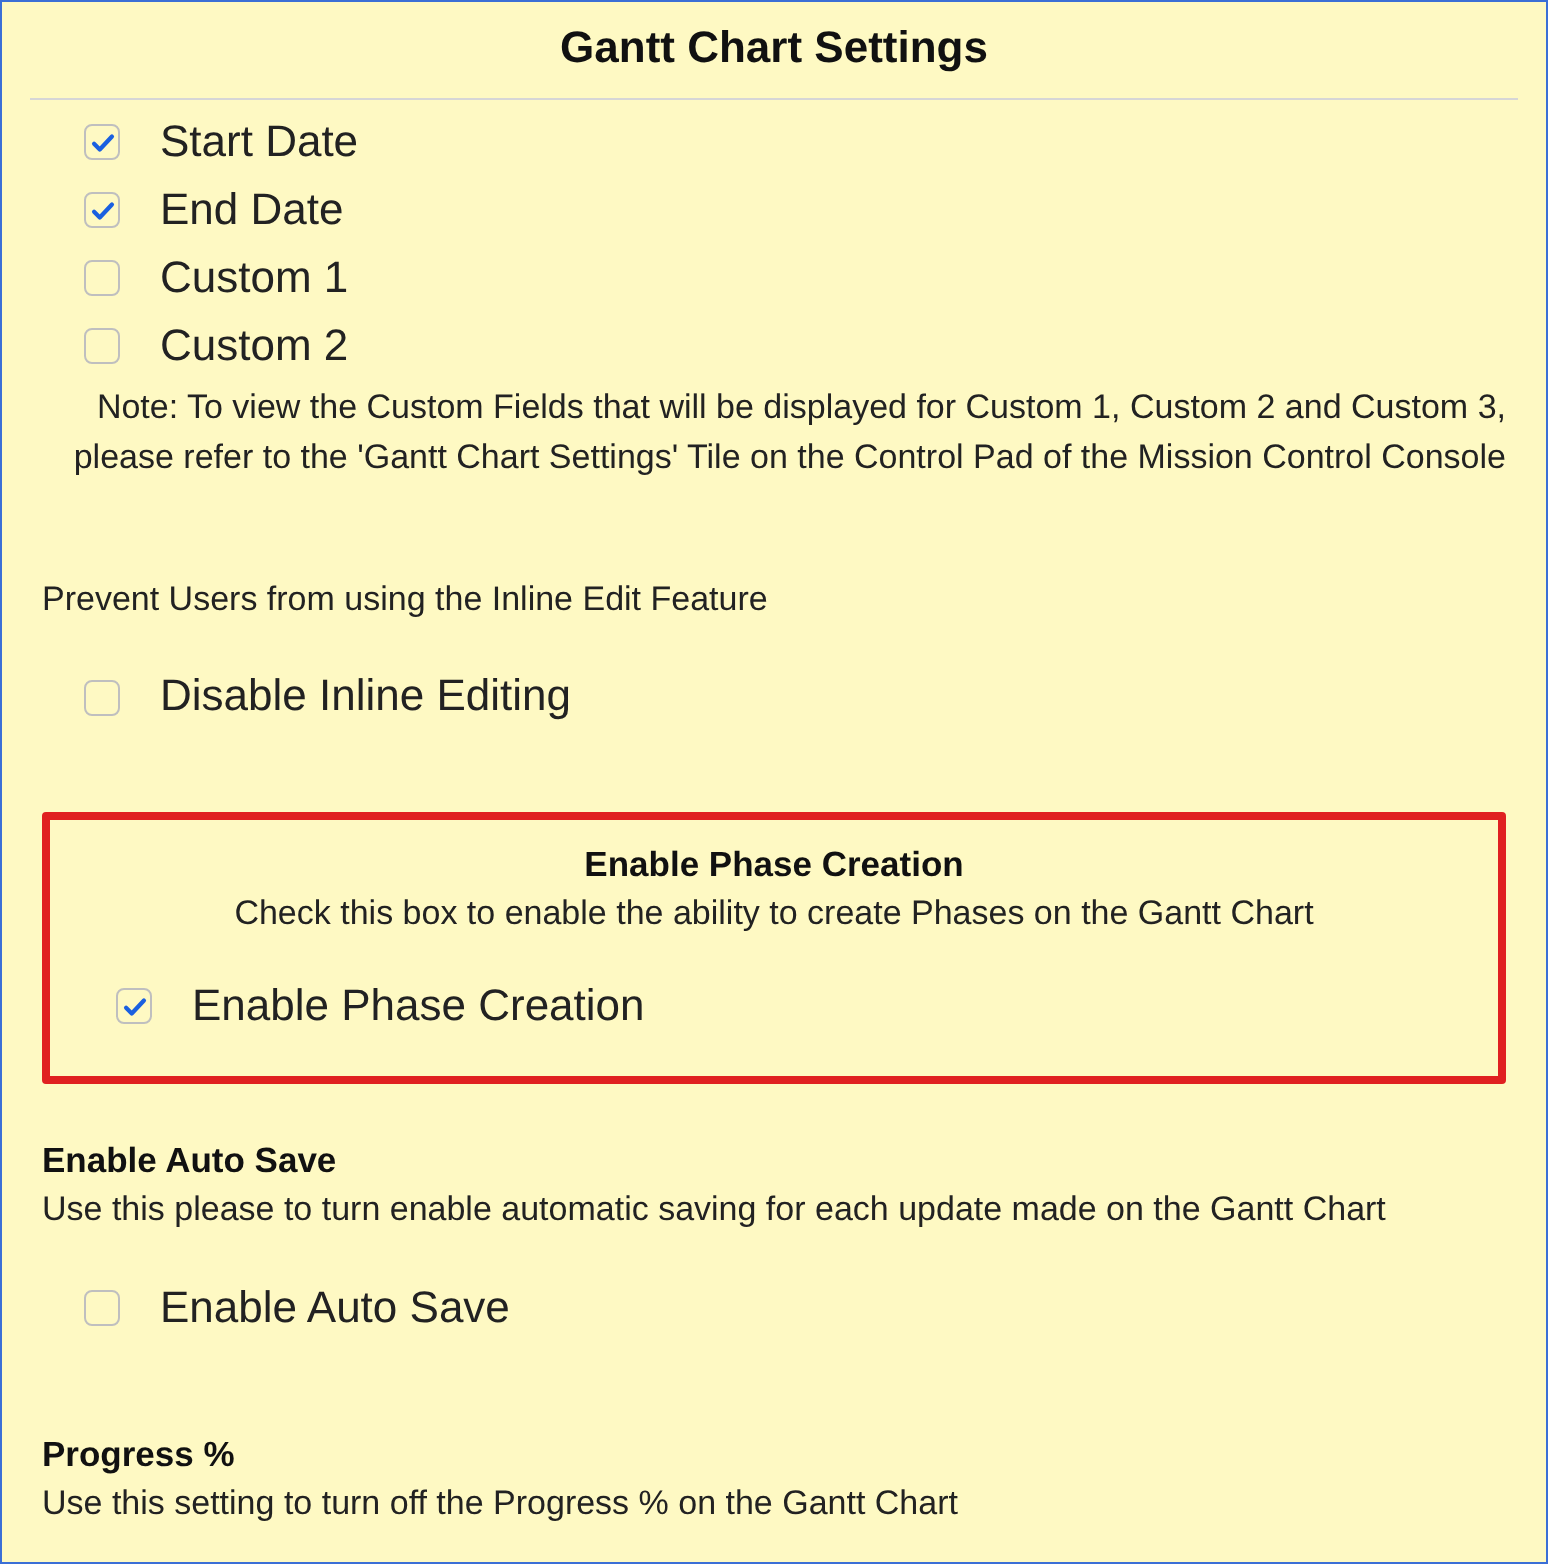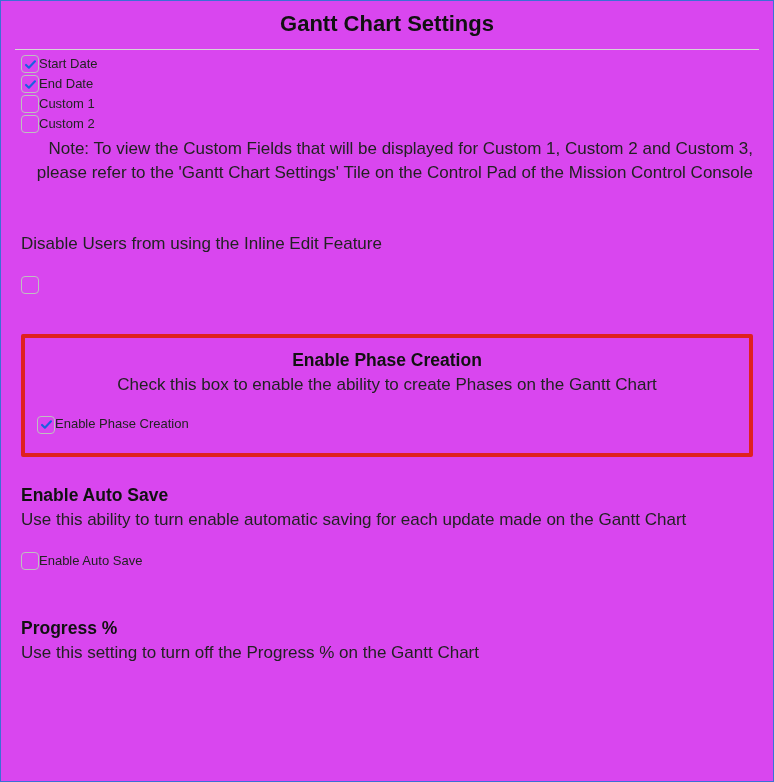--- a/index.html
+++ b/index.html
@@ -8,21 +8,21 @@
     padding: 0;
     font-family: -apple-system, BlinkMacSystemFont, "Segoe UI", Helvetica, Arial, sans-serif;
     font-size: 16px;
     color: #222;
     background: #fff;
   }
   .window {
     width: 774px;
     height: 782px;
     border: 1.5px solid #3b6fd6;
-    background: #d946ef;
+    background: #fef9c3;
     position: relative;
     overflow: hidden;
   }
   .title {
     text-align: center;
     font-size: 22px;
     font-weight: 600;
     padding: 10px 0 12px 0;
     color: #111;
   }
@@ -30,24 +30,25 @@
     border: none;
     border-top: 1px solid #d6d6d6;
     margin: 0 14px 4px 14px;
   }
   .content {
     padding: 0 20px 20px 20px;
   }
   .check-row {
     display: flex;
     align-items: center;
-    gap: 0;
+    gap: 20px;
     line-height: 1.55;
-    font-size: 13px;
+    font-size: 22px;
     color: #222;
+    margin-left: 21px;
   }
   .checkbox {
     width: 18px;
     height: 18px;
     border: 1.5px solid #bfbfbf;
     border-radius: 4px;
     display: flex;
     align-items: center;
     justify-content: center;
     cursor: pointer;
@@ -126,42 +127,43 @@
       </div>
       <div class="check-row">
         <span class="checkbox"></span>
         <span>Custom 2</span>
       </div>
     </div>
 
     <div class="note">Note: To view the Custom Fields that will be displayed for Custom 1, Custom 2 and Custom 3, please refer to the 'Gantt Chart Settings' Tile on the Control Pad of the Mission Control Console</div>
 
     <div class="section">
-      <div class="section-desc">Disable Users from using the Inline Edit Feature</div>
+      <div class="section-desc">Prevent Users from using the Inline Edit Feature</div>
       <div class="check-row">
         <span class="checkbox"></span>
+        <span>Disable Inline Editing</span>
       </div>
     </div>
 
     <div class="highlight-box">
       <div class="section-heading">Enable Phase Creation</div>
       <div class="section-desc">Check this box to enable the ability to create Phases on the Gantt Chart</div>
       <div class="check-row">
         <span class="checkbox checked">
             <svg viewBox="0 0 16 16">
               <polyline points="2.5,8.5 6,12 13.5,4"></polyline>
             </svg>
           </span>
         <span>Enable Phase Creation</span>
       </div>
     </div>
 
     <div class="section" style="margin-top:28px;">
       <div class="section-heading">Enable Auto Save</div>
-      <div class="section-desc">Use this ability to turn enable automatic saving for each update made on the Gantt Chart</div>
+      <div class="section-desc">Use this please to turn enable automatic saving for each update made on the Gantt Chart</div>
       <div class="check-row">
         <span class="checkbox"></span>
         <span>Enable Auto Save</span>
       </div>
     </div>
 
     <div class="section">
       <div class="section-heading">Progress %</div>
       <div class="section-desc">Use this setting to turn off the Progress % on the Gantt Chart</div>
 

